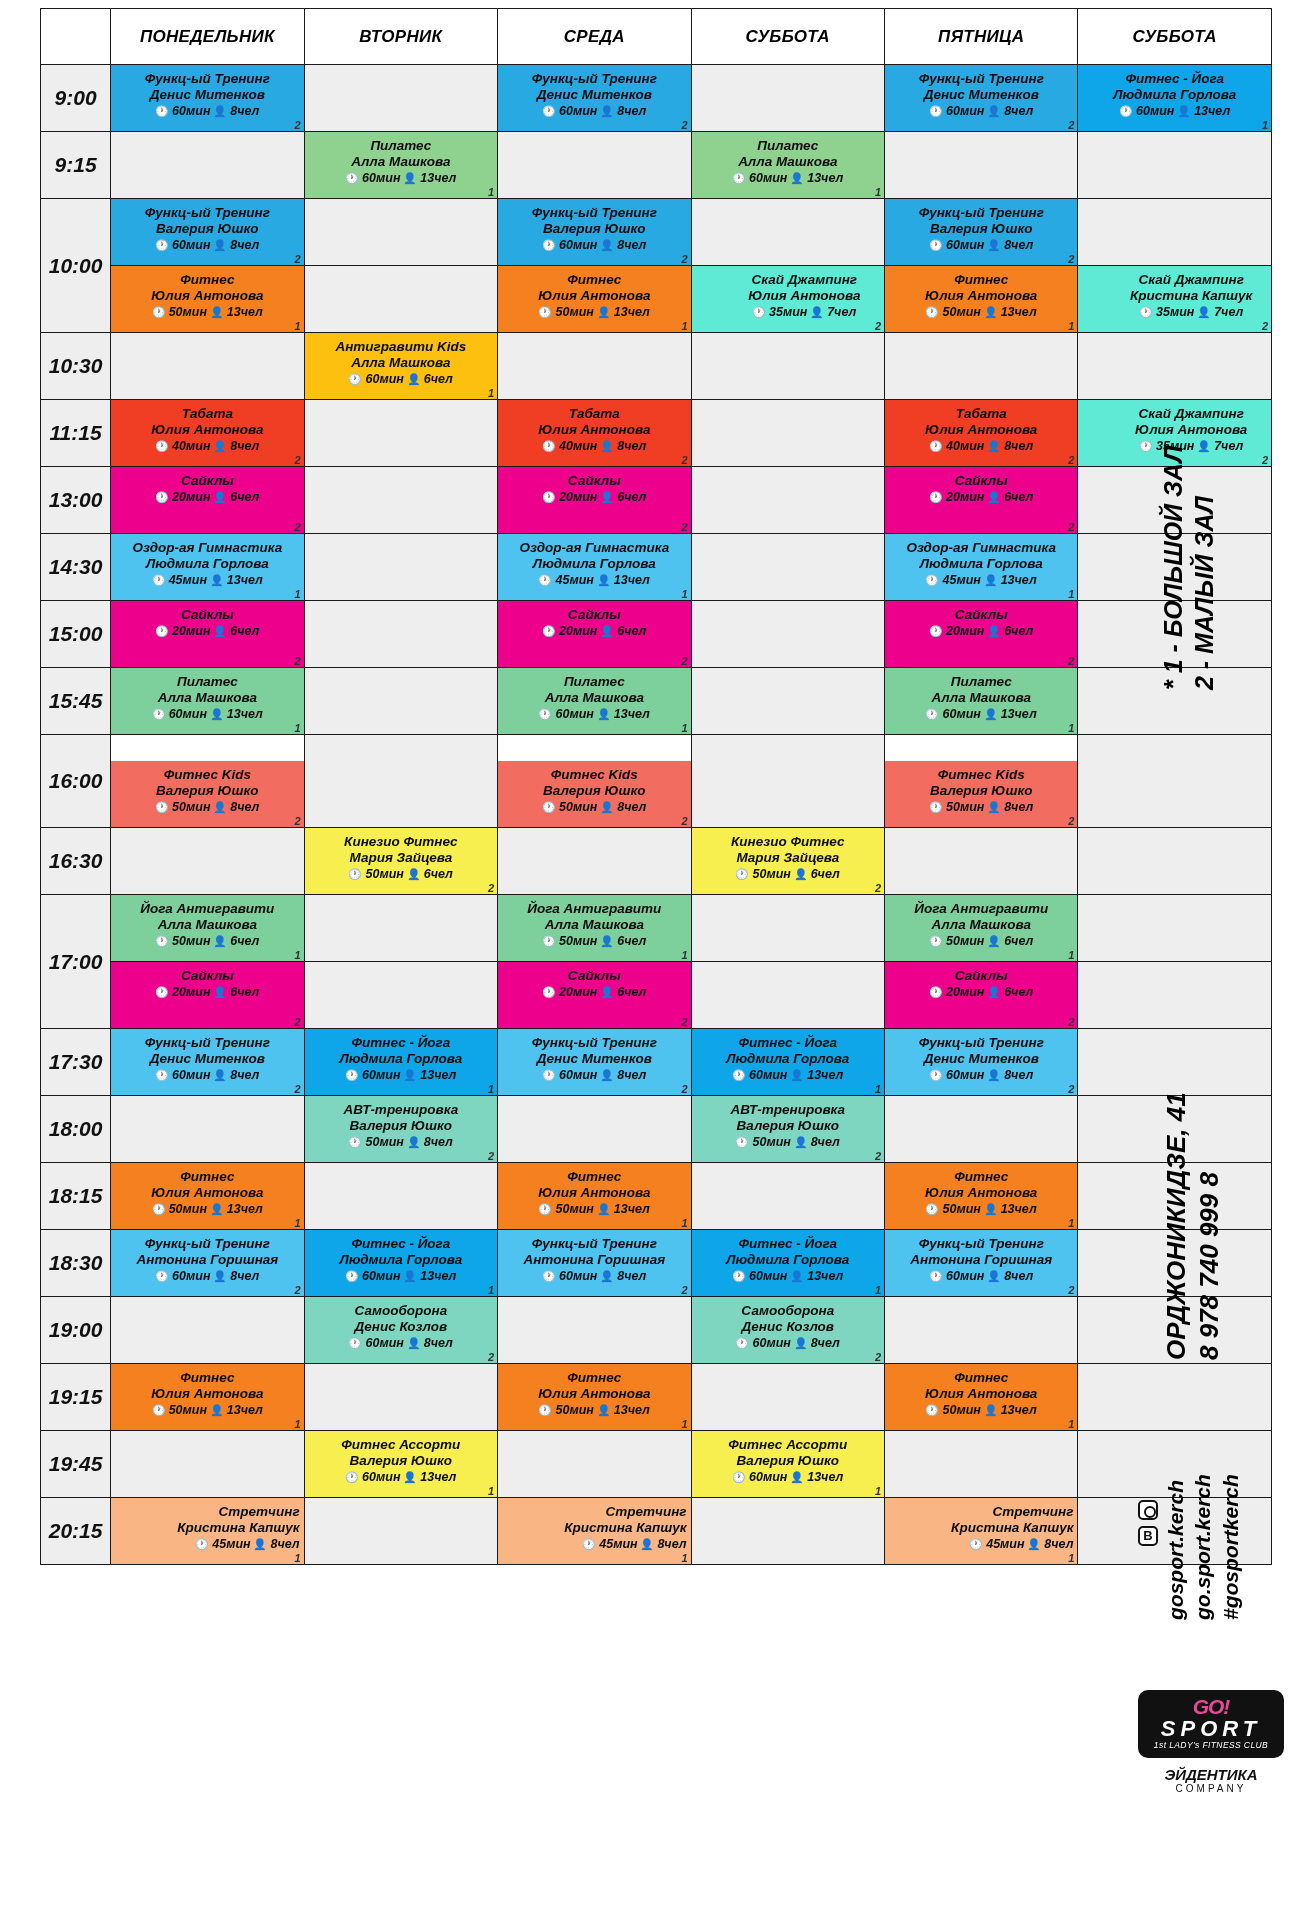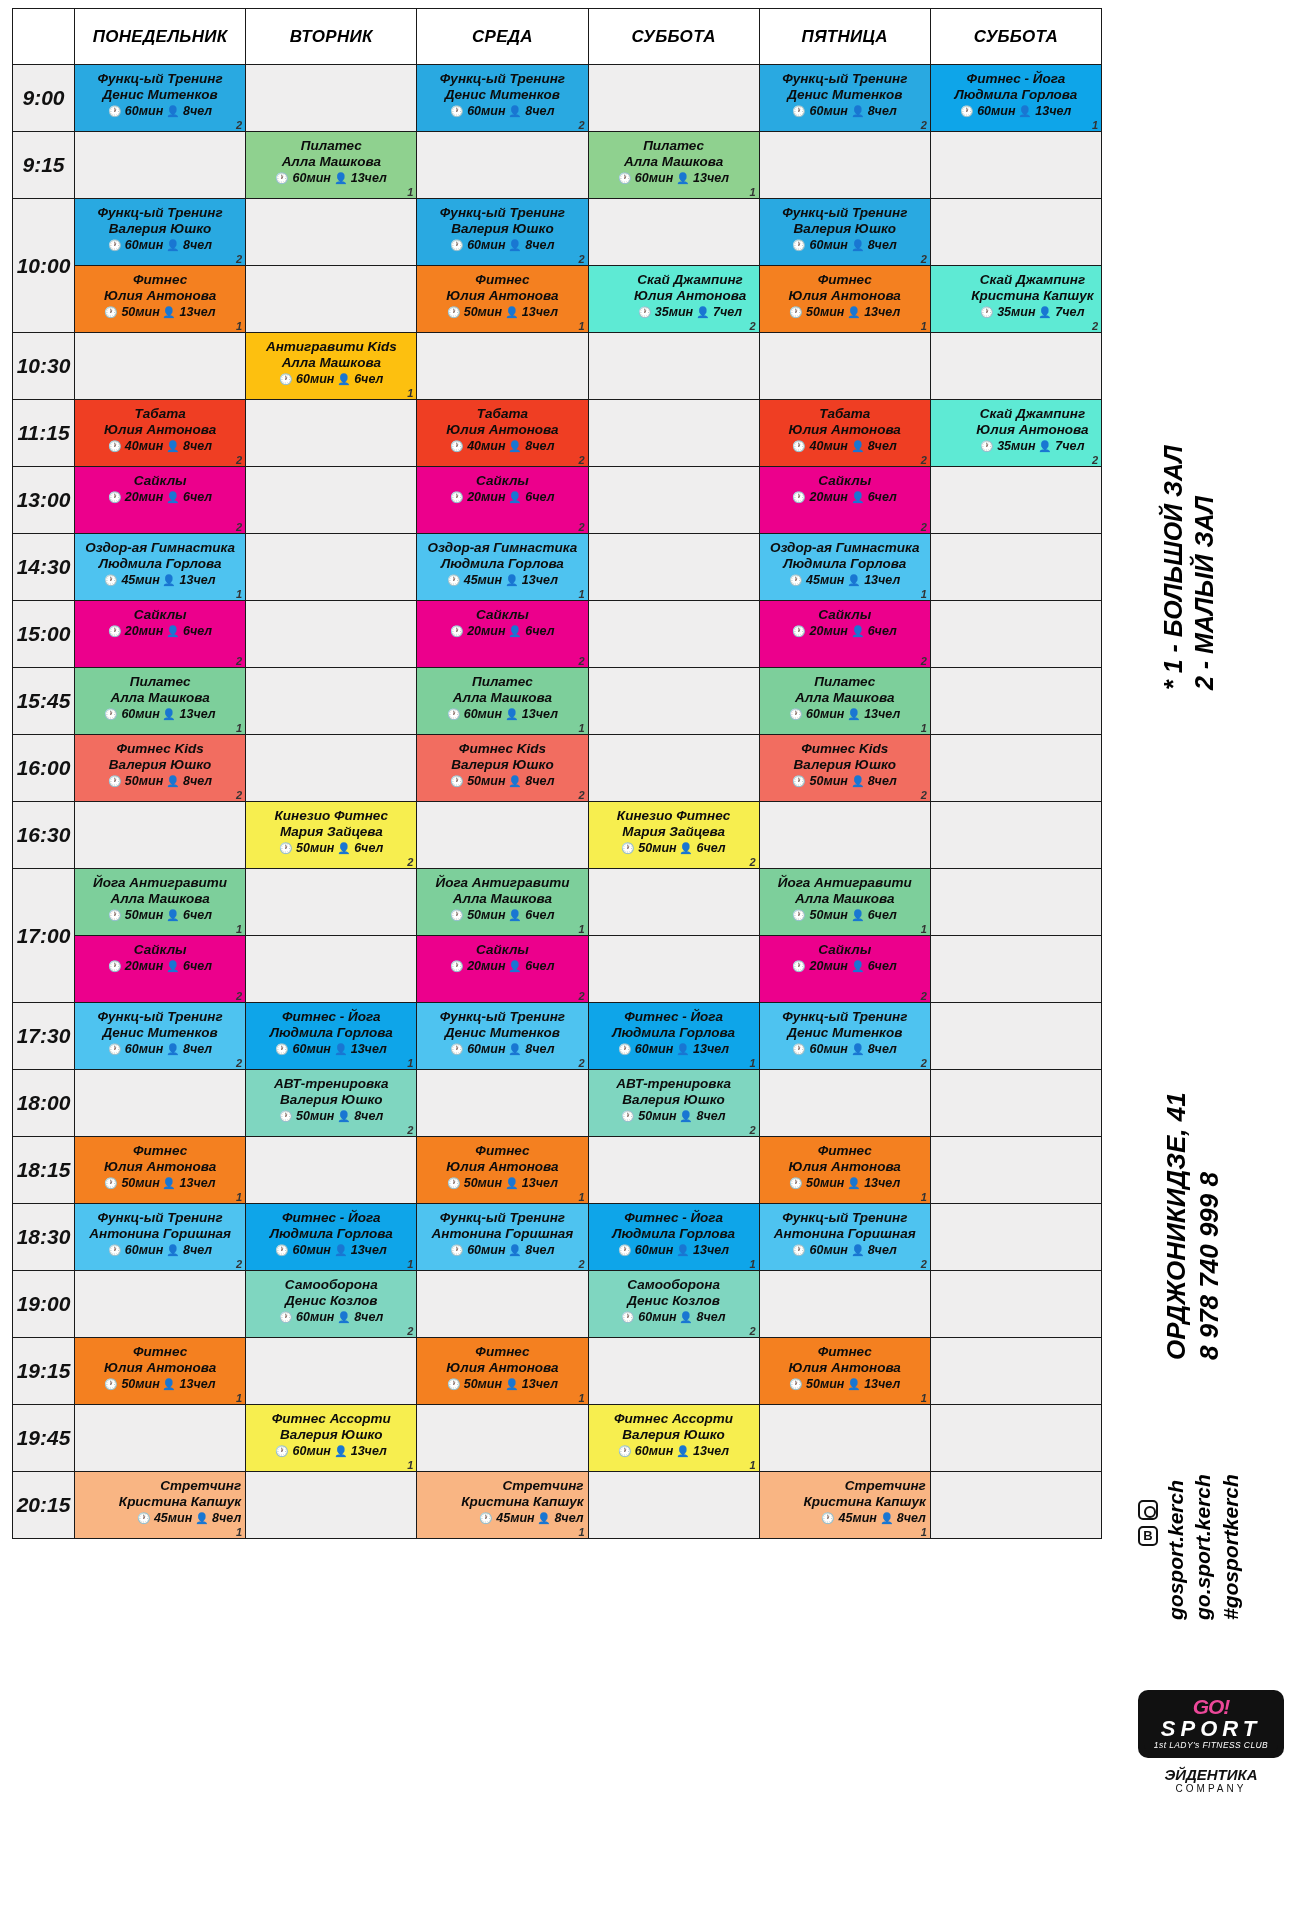--- a/index.html
+++ b/index.html
@@ -11,22 +11,22 @@
   }
   #page {
     position: relative;
     width: 1296px; height: 1920px;
     overflow: hidden;
     background: #ffffff;
   }
   
   #schedule {
     position: absolute;
-    left: 12px; top: 8px;
-    width: 1090px;
+    left: 40px; top: 8px;
+    width: 1232px;
     border-collapse: collapse;
     table-layout: fixed;
   }
   #schedule td, #schedule th {
     border: 1px solid #1a1a1a;
     padding: 0;
     vertical-align: middle;
   }
   .col-time { width: 62px; }
   .col-day  { width: 171px; }
@@ -94,21 +94,21 @@
   }
   
   .c-blue    { background: #29a9e1; }
   .c-green   { background: #8fd18f; }
   .c-orange  { background: #f48020; }
   .c-emerald { background: #5eead4; padding-left: 37px; }
   .c-yellow  { background: #fdc00f; }
   .c-red     { background: #ef3e23; }
   .c-pink    { background: #ec008c; }
   .c-sky     { background: #4ec3f0; }
-  .c-salmon  { background: #f26d60; }
+  .c-salmon  { background: #f26d60; margin-top: 26px; }
   .c-lemon   { background: #f7ee4f; }
   .c-lgreen  { background: #7dcf9b; }
   .c-violet  { background: #0ea5e9; }
   .c-mint    { background: #7fd6c0; }
   .c-peach   { background: #f9b583; text-align: right; }
 
   
   #side {
     position: absolute;
     left: 1120px; top: 0;

